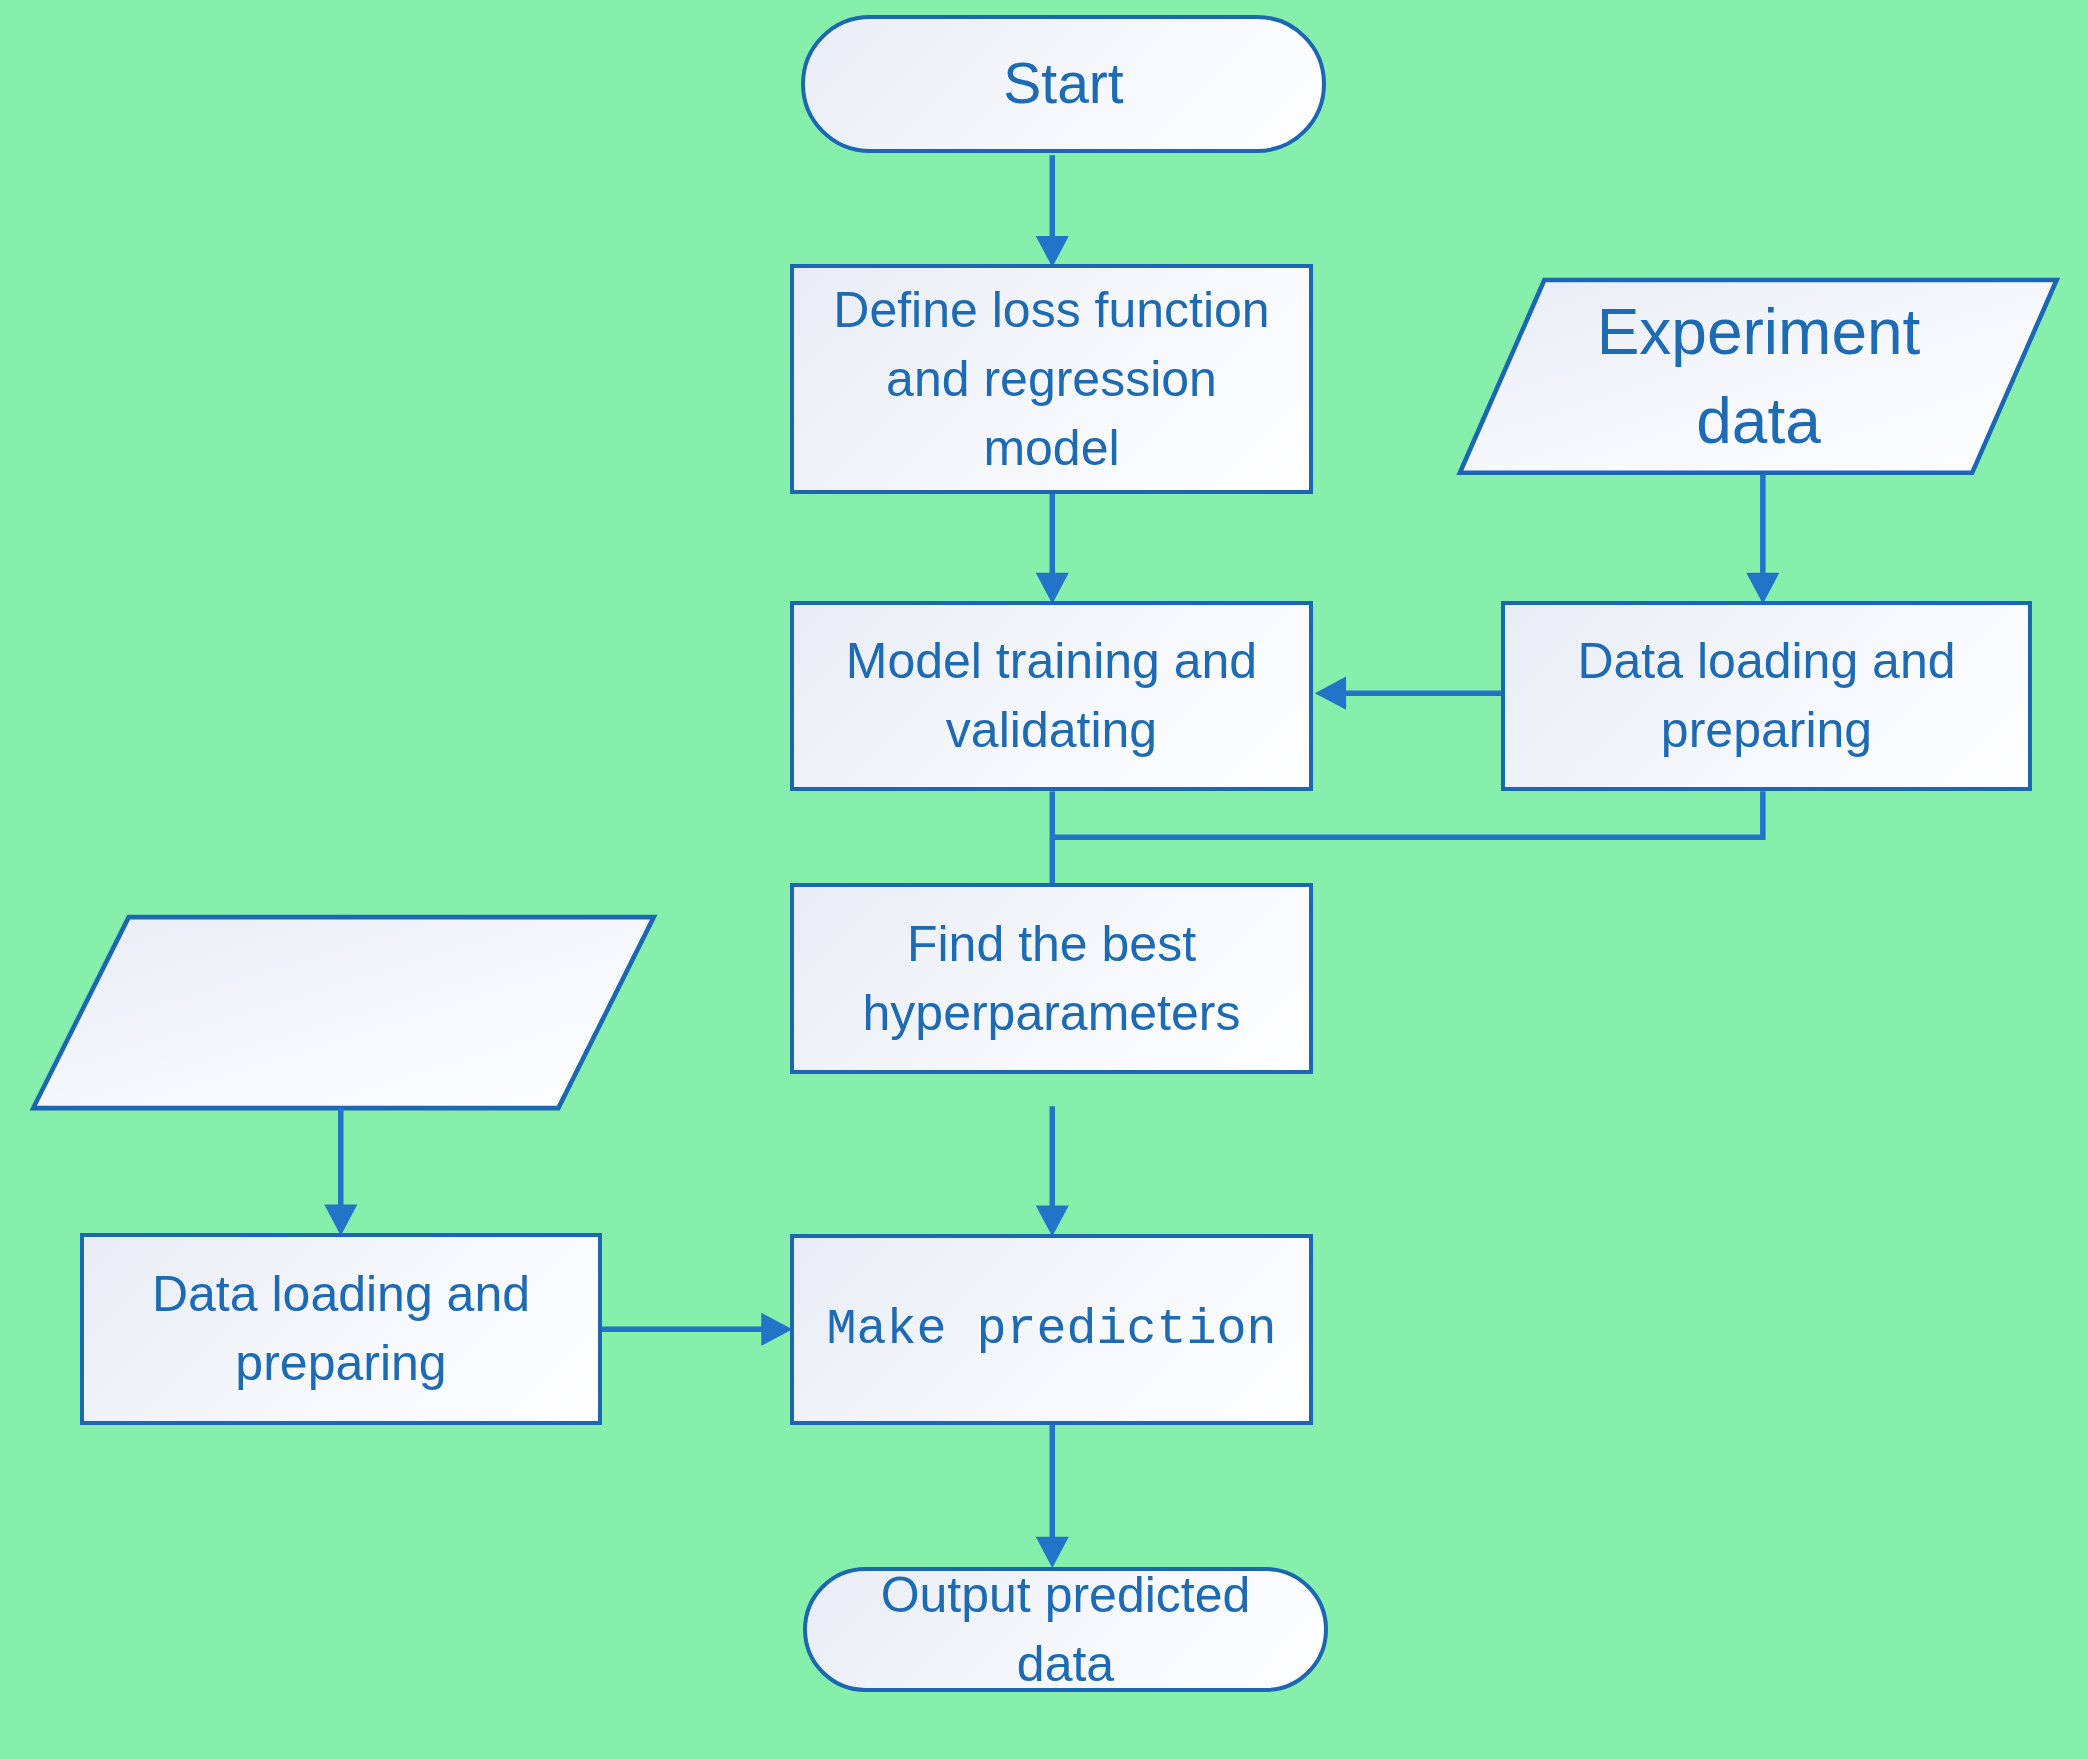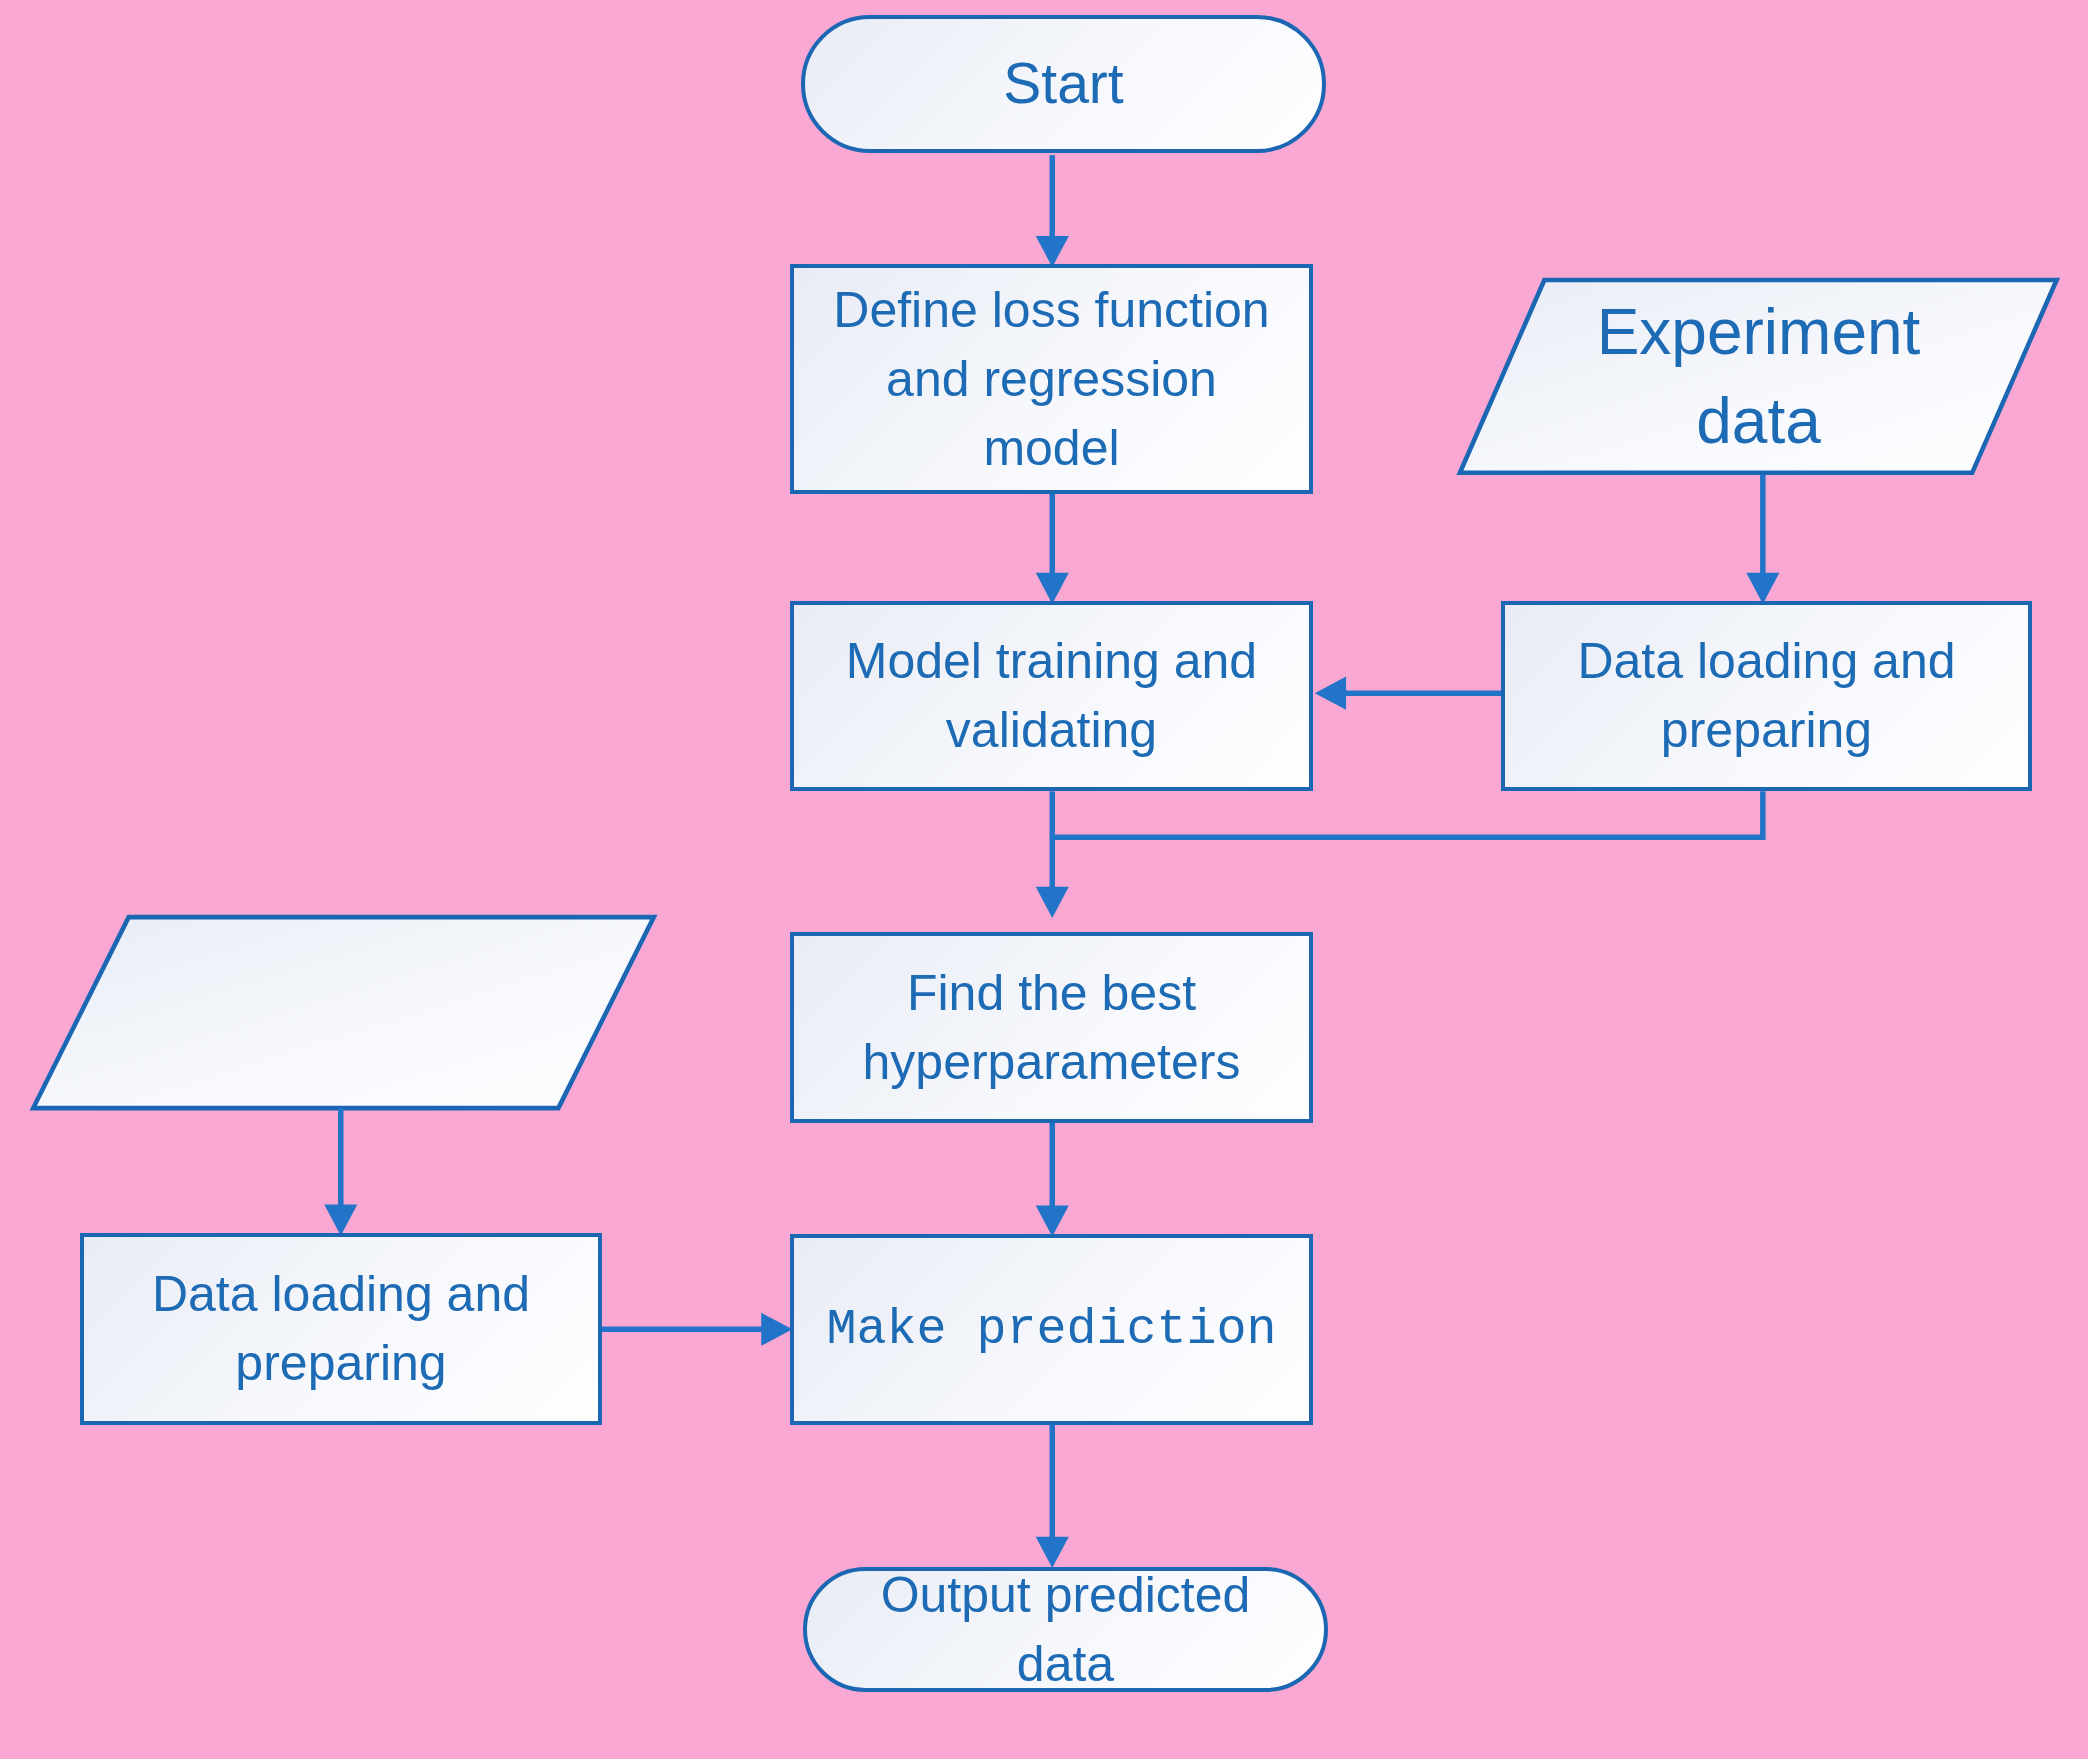--- a/index.html
+++ b/index.html
@@ -4,21 +4,21 @@
 <style>
   html, body {
     margin: 0;
     padding: 0;
     background: #ffffff;
   }
   .canvas {
     position: relative;
     width: 2088px;
     height: 1759px;
-    background: #f9a8d4;
+    background: #86efac;
     overflow: hidden;
     font-family: "Liberation Sans", sans-serif;
   }
   .connector-layer {
     position: absolute;
     left: 0;
     top: 0;
     width: 2088px;
     height: 1759px;
     z-index: 1;
@@ -51,21 +51,21 @@
     color: #1d6ab5;
     font-size: 64px;
     line-height: 1.38;
     z-index: 3;
     pointer-events: none;
   }
   .node-start    { left: 801px;  top: 14.7px;   width: 525px; height: 138px; font-size: 57px; }
   .node-define   { left: 790px;  top: 264px;  width: 523px; height: 230px; }
   .node-model    { left: 790px;  top: 601px;  width: 523px; height: 190px; }
   .node-dlr      { left: 1501px; top: 601px;  width: 531px; height: 190px; }
-  .node-find     { left: 790px;  top: 932px;  width: 523px; height: 191px; }
+  .node-find     { left: 790px;  top: 883px;  width: 523px; height: 191px; }
   .node-dll      { left: 80px;   top: 1233px; width: 522px; height: 192px; }
   .node-make     { left: 790px;  top: 1234px; width: 523px; height: 191px; font-family: Liberation Mono, monospace; }
   .node-output   { left: 803px;  top: 1567px; width: 525px; height: 125px; }
   .label-experiment { left: 1460px; top: 280px; width: 597px; height: 193px; }
   .label-test       { left: 33px;   top: 917px; width: 621px; height: 191px; }
 </style>
 </head>
 <body>
 
 <div class="canvas">

